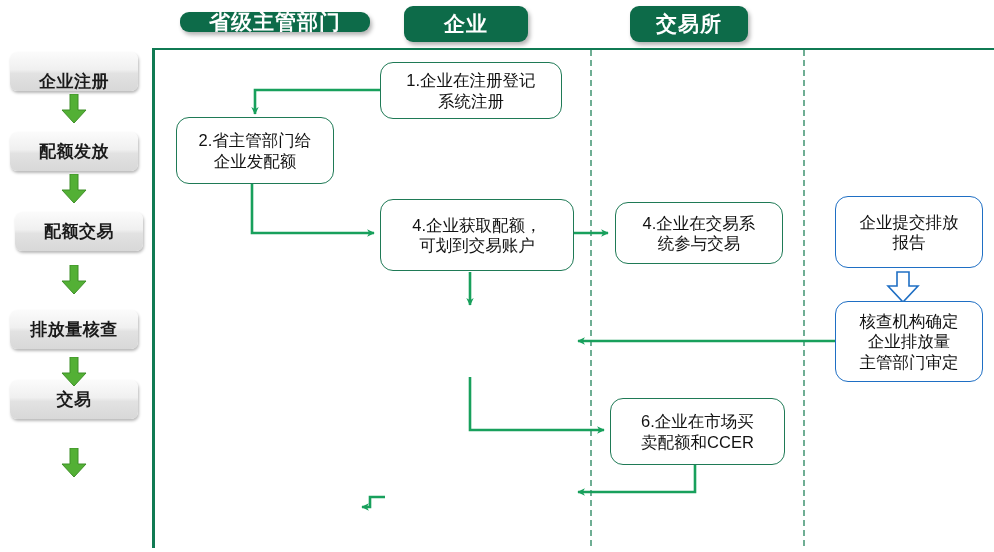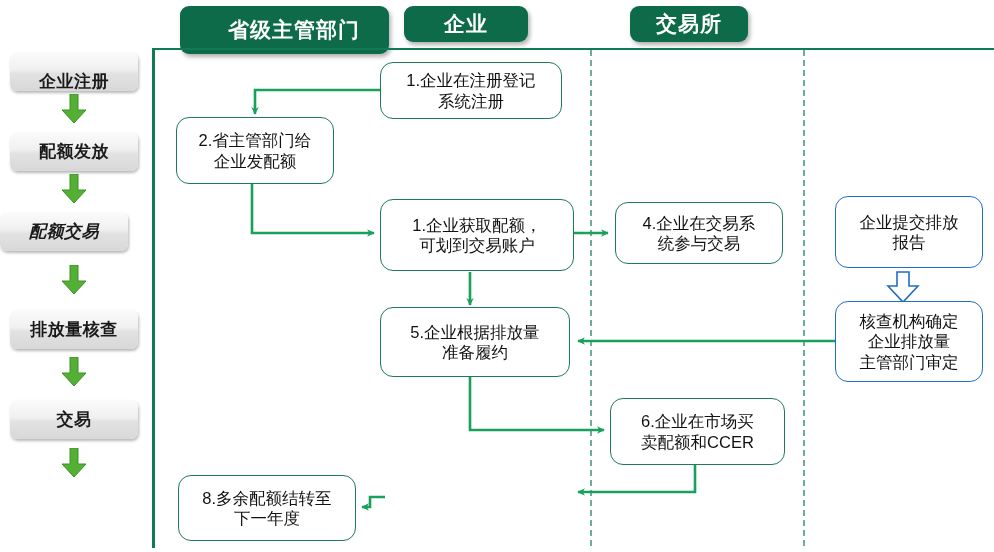--- a/index.html
+++ b/index.html
@@ -69,47 +69,47 @@
   .node.blue{border-color:#1f6fc4;}
 
   
   #wires{position:absolute;left:0;top:0;width:994px;height:552px;pointer-events:none;}
 </style>
 </head>
 <body>
 
 <div id="stage">
 
-  <div class="lane-head" style="left:180px;top:6px;width:190px;height:48px;padding-left:19px;">
+  <div class="lane-head" style="left:180px;top:12px;width:190px;height:20px;">
     <span>省级主管部门</span>
   </div>
   <div class="lane-head" style="left:404px;top:6px;width:124px;height:36px;">
     <span>企业</span>
   </div>
   <div class="lane-head" style="left:630px;top:6px;width:118px;height:36px;">
     <span>交易所</span>
   </div>
 
   <div id="panel"></div>
   <div class="lane-divider" style="left:590px;top:50px;height:496px;"></div>
   <div class="lane-divider" style="left:803px;top:50px;height:496px;"></div>
 
   <div class="phase-box" style="left:10px;top:52px;width:128px;height:39px;align-items:flex-end;">
     <span>企业注册</span>
   </div>
   <div class="phase-box" style="left:10px;top:132px;width:128px;height:39px;">
     <span>配额发放</span>
   </div>
-  <div class="phase-box" style="left:0;top:212px;width:128px;height:39px;font-style:italic;">
+  <div class="phase-box" style="left:15px;top:212px;width:128px;height:39px;">
     <span>配额交易</span>
   </div>
   <div class="phase-box" style="left:10px;top:310px;width:128px;height:39px;">
     <span>排放量核查</span>
   </div>
-  <div class="phase-box" style="left:10px;top:400px;width:128px;height:39px;">
+  <div class="phase-box" style="left:10px;top:380px;width:128px;height:39px;">
     <span>交易</span>
   </div>
 
   <svg class="phase-arrow" viewBox="0 0 26 30" style="left:61px;top:94px;">
     <polygon points="9,0 17,0 17,16 25,16 13,29 1,16 9,16" fill="#53b035" stroke="#3f8f28" stroke-width="1"></polygon>
   </svg>
   <svg class="phase-arrow" viewBox="0 0 26 30" style="left:61px;top:174px;">
     <polygon points="9,0 17,0 17,16 25,16 13,29 1,16 9,16" fill="#53b035" stroke="#3f8f28" stroke-width="1"></polygon>
   </svg>
   <svg class="phase-arrow" viewBox="0 0 26 30" style="left:61px;top:265px;">
@@ -159,49 +159,41 @@
     <span style="white-space:pre-line;">1.企业在注册登记
 系统注册</span>
   </div>
 
   <div class="node" style="left:176px;top:117px;width:158px;height:67px;white-space:pre-line;">
     <span style="white-space:pre-line;">2.省主管部门给
 企业发配额</span>
   </div>
 
   <div class="node" style="left:380px;top:199px;width:194px;height:72px;white-space:pre-line;">
-    <span style="white-space:pre-line;">1.企业获取配额，
+    <span style="white-space:pre-line;">4.企业获取配额，
 可划到交易账户</span>
   </div>
 
   <div class="node" style="left:615px;top:202px;width:168px;height:62px;white-space:pre-line;">
     <span style="white-space:pre-line;">4.企业在交易系
 统参与交易</span>
   </div>
 
   <div class="node blue" style="left:835px;top:196px;width:148px;height:72px;white-space:pre-line;">
     <span style="white-space:pre-line;">企业提交排放
 报告</span>
   </div>
 
   <div class="node blue" style="left:835px;top:301px;width:148px;height:81px;white-space:pre-line;">
     <span style="white-space:pre-line;">核查机构确定
 企业排放量
 主管部门审定</span>
   </div>
 
-  <div class="node" style="left:380px;top:307px;width:190px;height:70px;white-space:pre-line;">
-    <span style="white-space:pre-line;">5.企业根据排放量
-准备履约</span>
-  </div>
 
   <div class="node" style="left:610px;top:398px;width:175px;height:67px;white-space:pre-line;">
     <span style="white-space:pre-line;">6.企业在市场买
 卖配额和CCER</span>
   </div>
 
 
-  <div class="node" style="left:178px;top:475px;width:178px;height:66px;white-space:pre-line;">
-    <span style="white-space:pre-line;">8.多余配额结转至
-下一年度</span>
-  </div>
 
 </div>
 
 </body></html>

